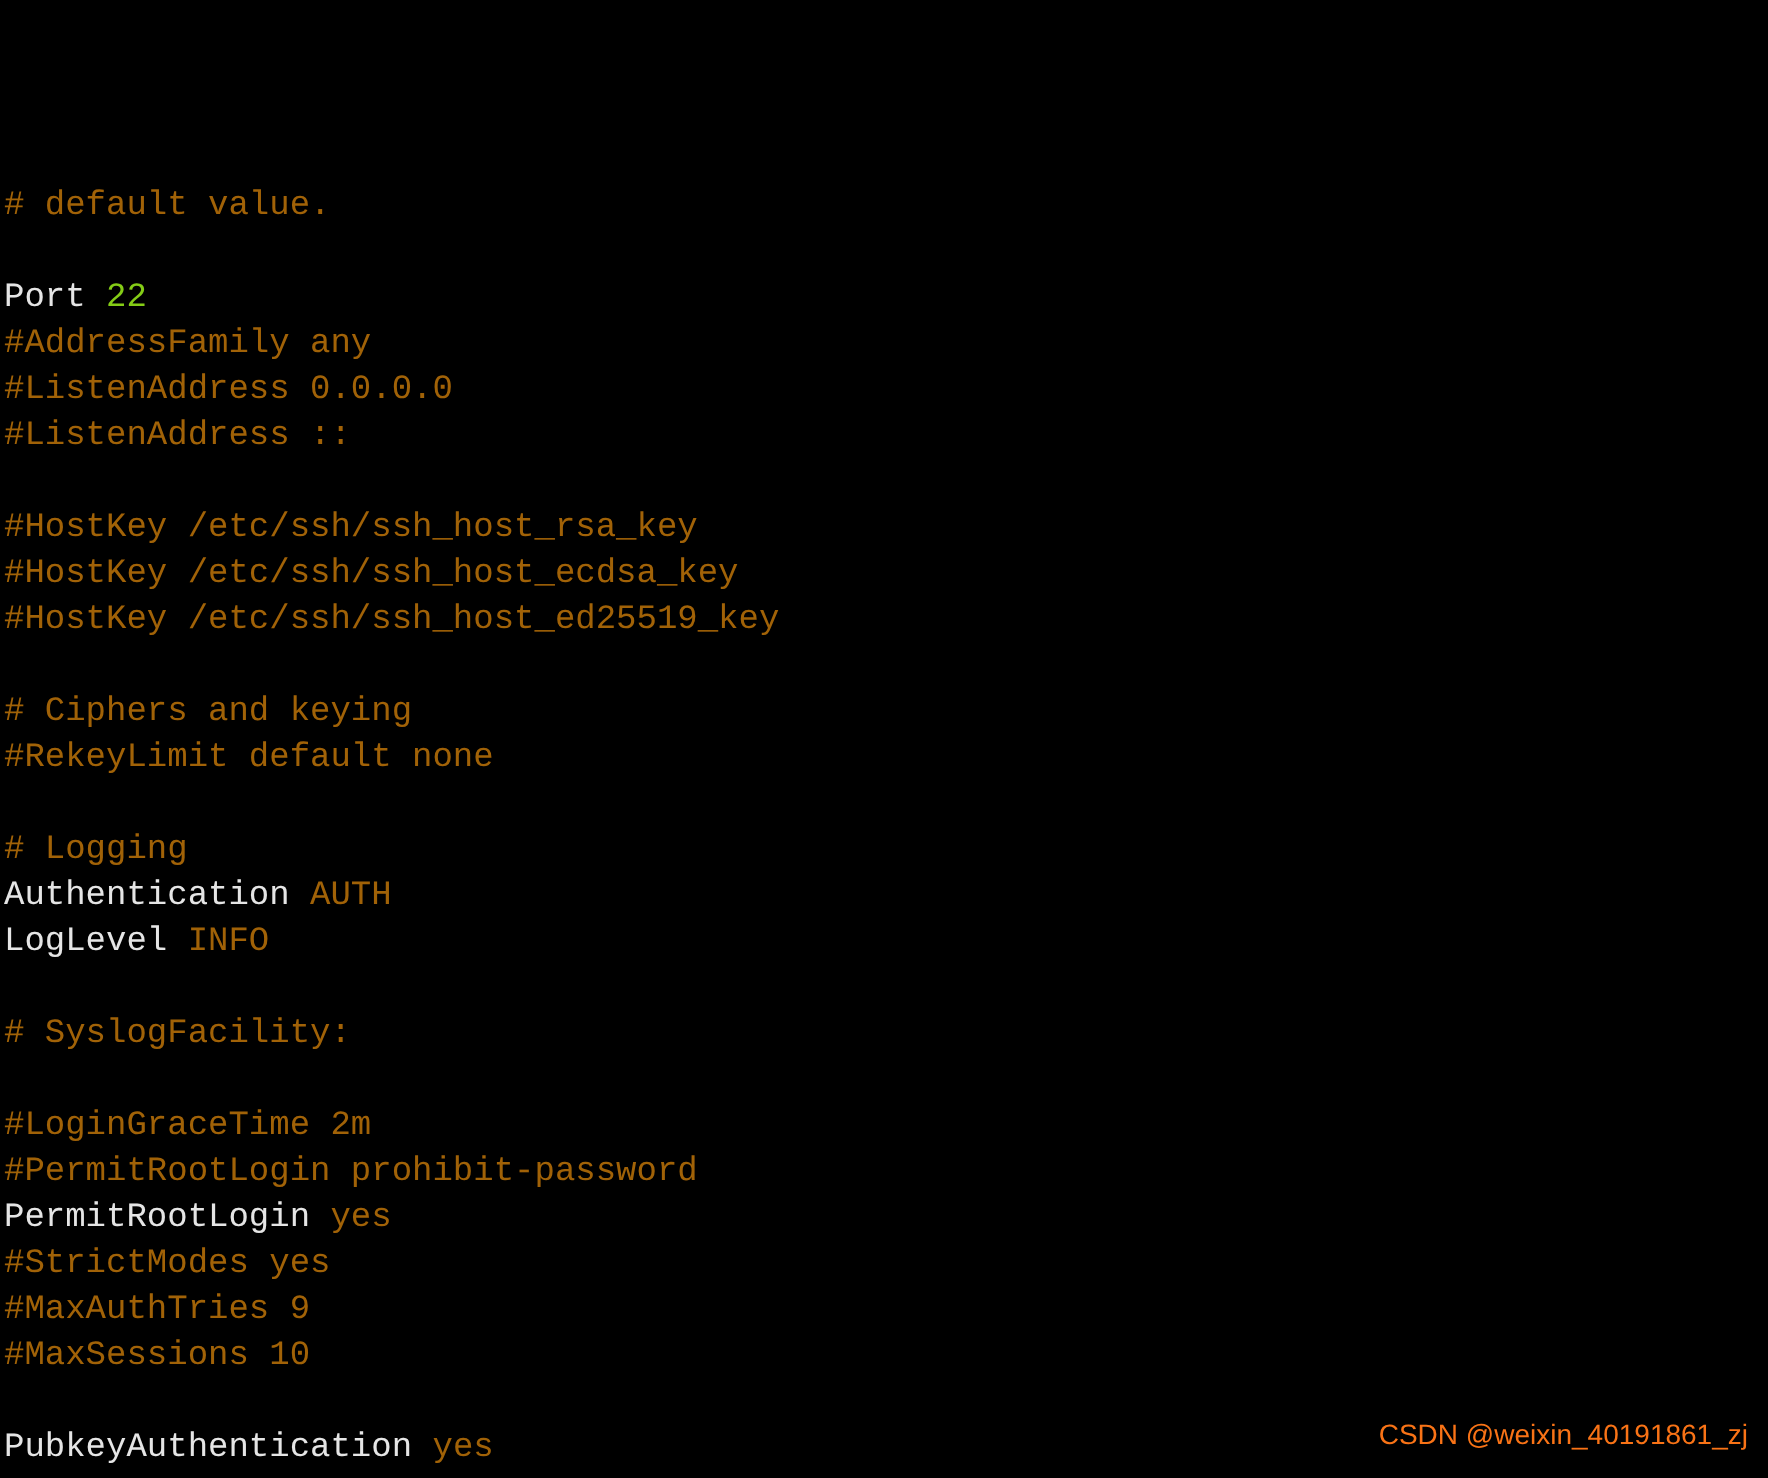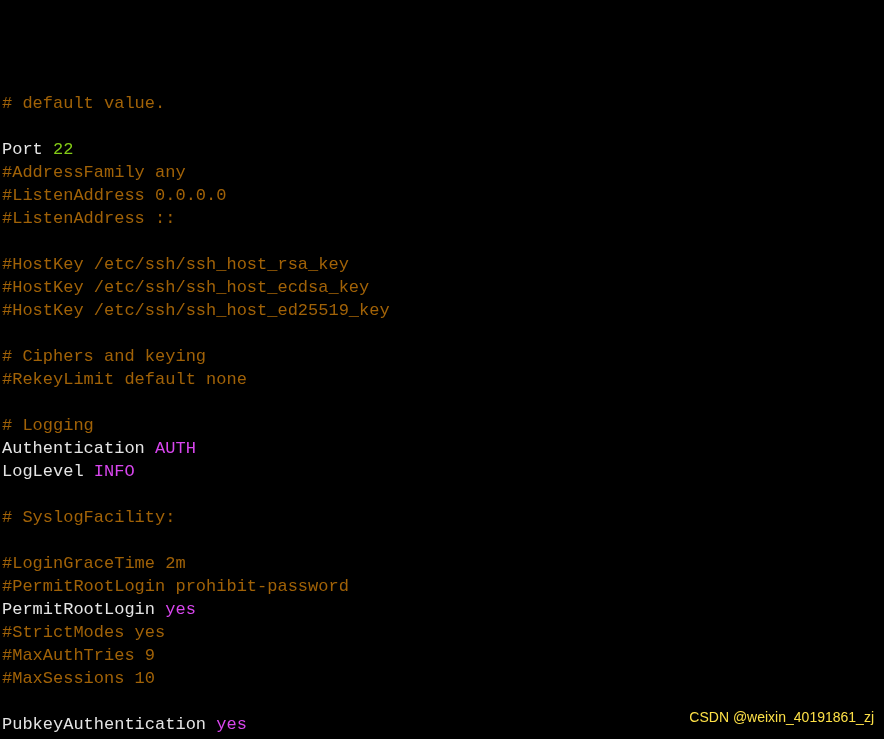--- a/index.html
+++ b/index.html
@@ -18,26 +18,26 @@
       height: 739px;
       overflow: hidden;
       position: relative;
     }
     .terminal {
       padding: 0 2px;
     }
     .comment { color: #a16207; }
     .keyword { color: #e5e5e5; }
     .value-red { color: #84cc16; }
-    .value-teal { color: #d946ef; }
+    .value-teal { color: #a16207; }
     .watermark {
       position: absolute;
       bottom: 10px;
       right: 10px;
-      color: #fde047;
+      color: #f97316;
       font-family: Arial, sans-serif;
       font-size: 14px;
     }
   </style>
 </head>
 <body>
 
 
 
 <div class="terminal"><span class="comment"># default value.</span>

